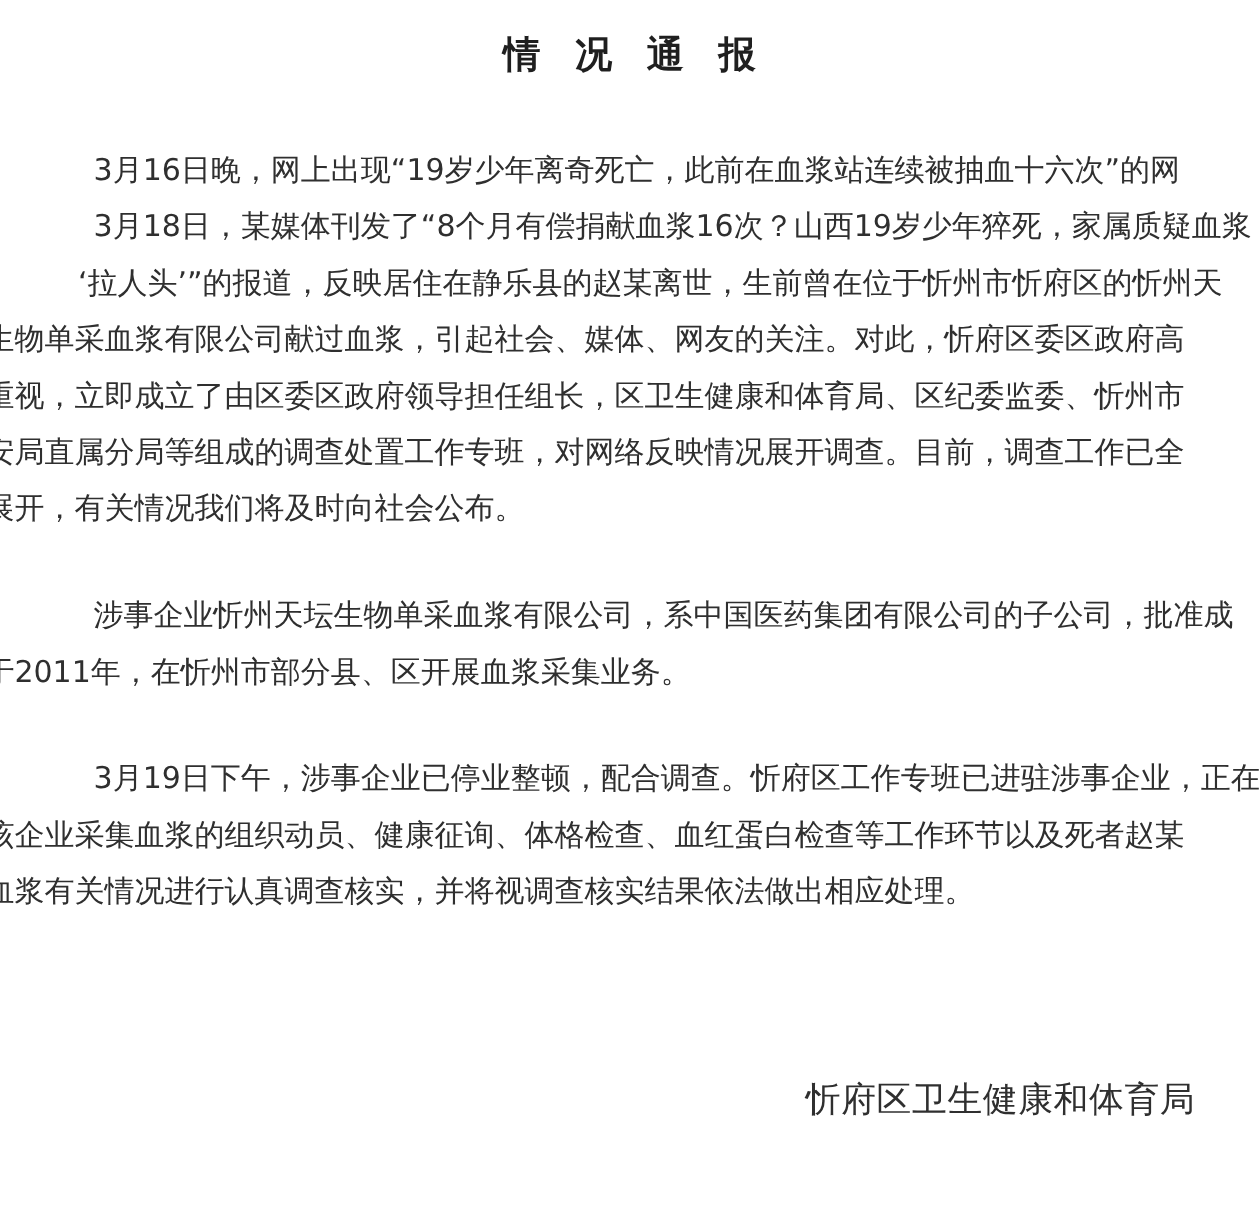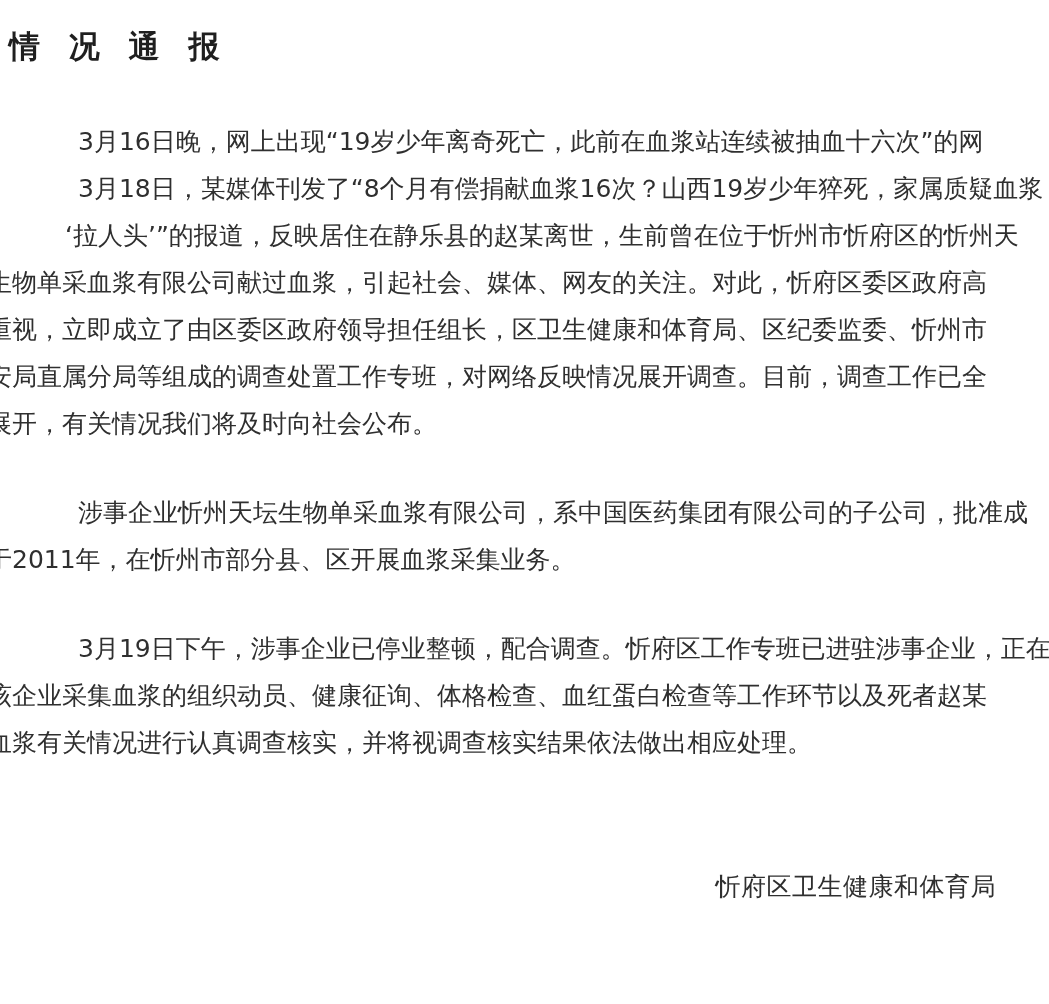--- a/index.html
+++ b/index.html
@@ -26,21 +26,21 @@
     width: 1049px;
     height: 1004px;
     background: #ffffff;
   }
 
   .doc-title {
     position: absolute;
     left: 0;
     right: 0;
     top: 26px;
-    text-align: left;
+    text-align: center;
     font-size: 31px;
     line-height: 40px;
     letter-spacing: 9px;
     text-indent: 9px;
     font-weight: 600;
     color: #1f1f1f;
     white-space: nowrap;
   }
 
   .body-block {
@@ -65,23 +65,23 @@
   .para-1 { margin-top: 0; }
   .para-2 { margin-top: 42px; }
   .para-3 { margin-top: 42px; }
 
   .indent { padding-left: 91px; }
   .indent-narrow { padding-left: 78px; }
 
   .signature {
     position: absolute;
     right: 53px;
-    top: 863px;
+    top: 893px;
     text-align: right;
-    font-size: 25px;
+    font-size: 29px;
     line-height: 47px;
     color: #2f2f2f;
     letter-spacing: 0.5px;
   }
   .signature .sig-org { display: block; }
   .signature .sig-date { display: block; }
 </style>
 </head>
 <body>
 

